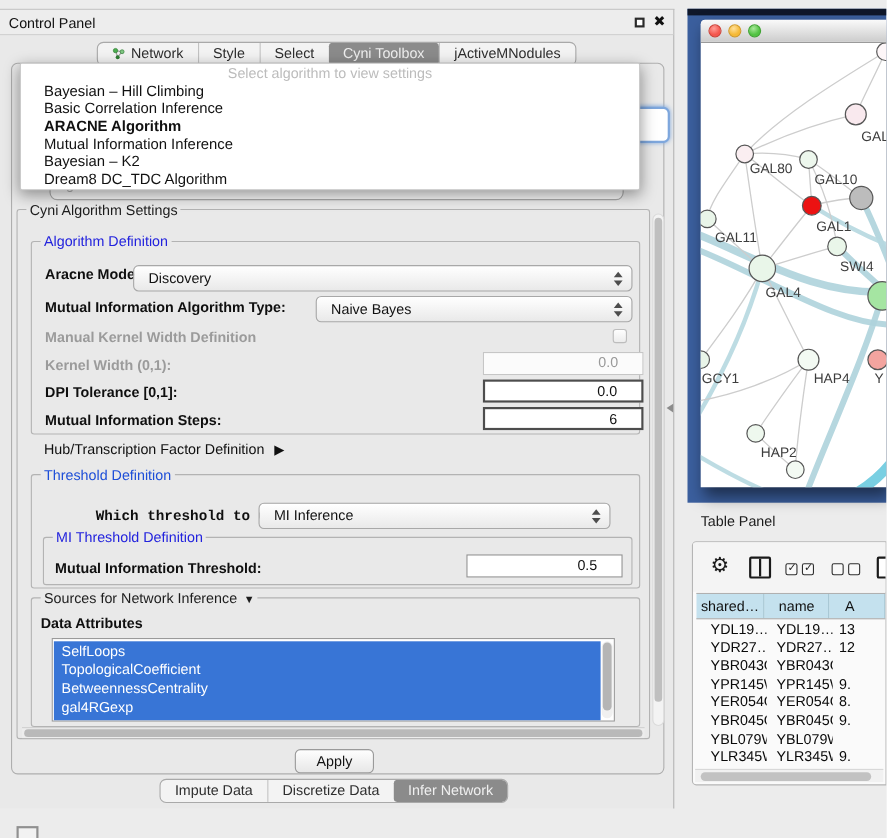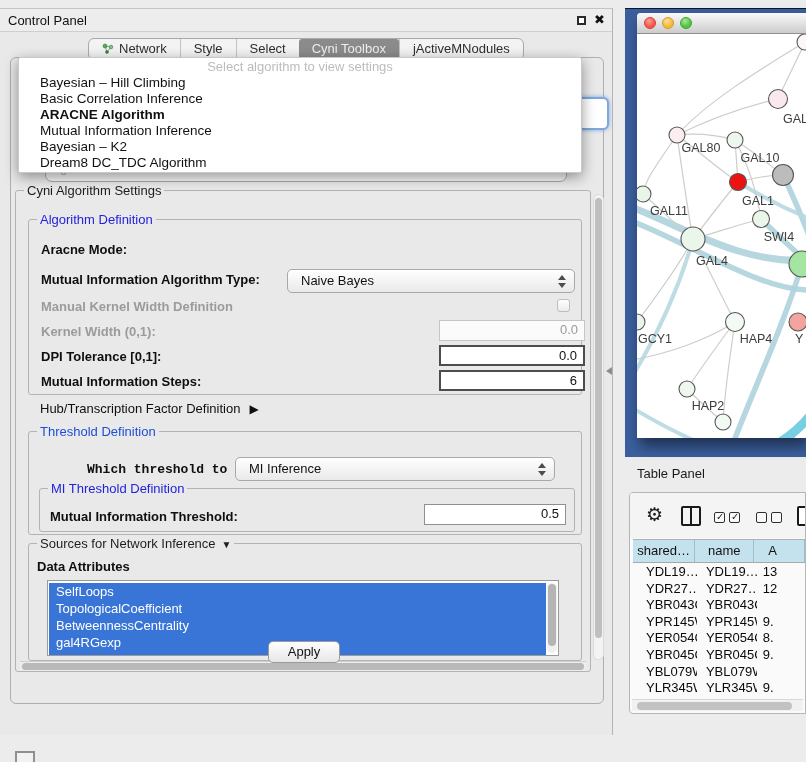--- a/index.html
+++ b/index.html
@@ -26,21 +26,21 @@
   .cp-content{position:absolute;left:10px;top:48px;width:594px;height:647px;background:#e9e9e9;
               border:1px solid #aeaeae;border-radius:6px;}
 
   
   .combo{position:absolute;height:24px;background:linear-gradient(#ffffff,#e9e9e9);
          border:1px solid #a8a8a8;border-radius:5px;font-size:13px;line-height:22px;padding-left:13px;
          box-shadow:inset 0 1px 0 #fff;}
   .stepper{position:absolute;right:7px;top:5px;width:9px;height:13px;}
   .stepper::before{content:"";position:absolute;left:0;top:0;border-left:4px solid transparent;border-right:4px solid transparent;border-bottom:5px solid #4d4d4d;}
   .stepper::after{content:"";position:absolute;left:0;bottom:0;border-left:4px solid transparent;border-right:4px solid transparent;border-top:5px solid #4d4d4d;}
-  .field{position:absolute;height:21px;font-size:13px;line-height:17px;text-align:right;padding-right:6px;background:#fff;border:2px solid #4d4d4d;}
+  .field{position:absolute;height:21px;font-size:13px;line-height:17px;text-align:right;padding-right:22px;background:#fff;border:2px solid #4d4d4d;}
   .field.light{border:1px solid #c6c6c6;color:#9a9a9a;background:#fbfbfb;}
   .field.mid{border:1px solid #8f8f8f;}
   .lbl{position:absolute;font-size:13px;font-weight:bold;color:#0f0f0f;white-space:nowrap;}
   .lbl.gray{color:#9b9b9b;}
   .mac-check{position:absolute;width:13px;height:13px;border:1px solid #bdbdbd;border-radius:3px;background:linear-gradient(#fefefe,#ececec);}
 
   .group{position:absolute;border:1px solid #b3b3b3;border-radius:3px;}
   .gtitle{position:absolute;top:-8px;left:8px;background:#e9e9e9;padding:0 3px;font-size:13px;white-space:nowrap;}
   .gtitle.blue{color:#2222dd;}
   .gtitle.green{color:#1d4ed8;}
@@ -54,41 +54,41 @@
   .attr-block{position:absolute;left:1px;right:12px;top:2px;bottom:0;background:#3875d6;}
   .attr-item{font-size:13px;color:#fff;height:17px;line-height:17px;padding-left:7px;white-space:nowrap;}
   .attr-vscroll{position:absolute;right:1px;top:2px;width:10px;bottom:2px;background:#f0f0f0;border-radius:5px;}
   .attr-vscroll .thumb{position:absolute;left:1px;top:1px;width:8px;height:62px;background:#b5b5b5;border-radius:4px;}
 
   .hscroll{position:absolute;background:#ededed;border-top:1px solid #d0d0d0;}
   .hscroll .thumb{position:absolute;left:2px;right:2px;top:1px;height:7px;background:#b9b9b9;border-radius:4px;}
   .vscroll{position:absolute;width:11px;background:#f3f3f3;border:1px solid #dadada;border-radius:6px;}
   .vscroll .thumb{position:absolute;left:1px;top:3px;width:7px;height:440px;background:#bfbfbf;border-radius:4px;}
 
-  .apply-btn{position:absolute;left:257px;top:583px;width:72px;height:22px;border:1px solid #9a9a9a;border-radius:5px;
+  .apply-btn{position:absolute;left:257px;top:623px;width:72px;height:22px;border:1px solid #9a9a9a;border-radius:5px;
              background:linear-gradient(#fefefe,#e7e7e7);font-size:13px;text-align:center;line-height:20px;}
 
   
   .popup{position:absolute;left:18px;top:57px;width:564px;height:116px;background:#fff;border:1px solid #c8c8c8;
          border-radius:2px;box-shadow:0 4px 14px rgba(0,0,0,.4);z-index:60;overflow:hidden;}
   .popup-ph{height:16px;line-height:16px;text-align:center;color:#bcbcbc;font-size:13px;margin-top:1px;}
   .popup-item{height:16px;line-height:16px;font-size:13.5px;padding-left:21px;white-space:nowrap;}
   .popup-item.bold{font-weight:bold;}
 
   .focus-combo{position:absolute;left:546px;top:39px;width:52px;height:33px;border:2px solid #7ea7dd;
                box-shadow:0 0 4px #7ea7dd;border-radius:6px;background:#fff;z-index:5;}
   .gal-combo{position:absolute;left:34px;top:96px;width:522px;height:28px;border:1px solid #a9a9a9;border-radius:7px;
              background:#f7f7f7;color:#a9a9a9;font-size:13px;line-height:26px;padding-left:14px;z-index:5;white-space:nowrap;}
 
   .collapse-arrow{position:absolute;left:606px;top:367px;width:0;height:0;
                   border-top:4px solid transparent;border-bottom:4px solid transparent;border-right:6px solid #8c8c8c;}
   .dock-sq{position:absolute;left:15px;top:751px;width:20px;height:14px;border:2px solid #909090;background:#f2f2f2;}
 
   
-  .desktop{position:absolute;left:625px;top:8px;width:181px;height:449px;background:#3b5f9e;border-top:1px solid #0f172a;}
+  .desktop{position:absolute;left:625px;top:8px;width:181px;height:449px;background:#3b5f9e;border-top:6px solid #0f172a;}
   .net-window{position:absolute;left:12px;top:4px;width:169px;height:425px;background:#fff;
               box-shadow:3px 8px 14px rgba(0,0,0,.5);border-radius:4px 0 0 0;}
   .net-titlebar{position:absolute;left:0;top:0;width:100%;height:21px;background:linear-gradient(#fafafa,#cccccc);
                 border-bottom:1px solid #8f8f8f;border-radius:4px 0 0 0;}
   .tl{position:absolute;top:4px;width:12px;height:12px;border-radius:50%;}
   .tl.red{left:7px;background:radial-gradient(circle at 4px 3px,#ff9d97,#f4574e 60%);border:1px solid #ce4138;}
   .tl.yellow{left:25px;background:radial-gradient(circle at 4px 3px,#ffe09a,#f5b936 60%);border:1px solid #d29b2a;}
   .tl.green{left:43px;background:radial-gradient(circle at 4px 3px,#a9e89a,#52c343 60%);border:1px solid #3fa332;}
   #net-svg{position:absolute;left:0;top:21px;}
   .e{stroke:#cdcdcd;stroke-width:1.2;fill:none;}
@@ -165,20 +165,24 @@
         <span>gal-filtered sif default node</span>
       </div>
 
       <div class="group" style="left:4px;top:132px;width:576px;height:482px;">
         <span class="gtitle black">Cyni Algorithm Settings</span>
 
         <div class="group" style="left:12px;top:28px;width:554px;height:176px;">
           <span class="gtitle blue">Algorithm Definition</span>
 
           <span class="lbl" style="left:12px;top:22px;">Aracne Mode:</span>
+          <div class="combo" style="left:92px;top:21px;width:454px;">
+            <span>Discovery</span>
+            <span class="stepper"></span>
+          </div>
 
           <span class="lbl" style="left:12px;top:52px;">Mutual Information Algorithm Type:</span>
           <div class="combo" style="left:258px;top:49px;width:288px;">
             <span>Naive Bayes</span>
             <span class="stepper"></span>
           </div>
 
           <span class="lbl gray" style="left:12px;top:79px;">Manual Kernel Width Definition</span>
           <span class="mac-check" style="left:528px;top:79px;"></span>
 
@@ -233,20 +237,31 @@
           </div>
       </div>
 
       <div class="vscroll" style="left:582px;top:136px;height:466px;">
           <div class="thumb"></div>
         </div>
 
       <div class="apply-btn">Apply</div>
     </div>
 
+    <div id="bottom-tabs" class="tabbar">
+        <div class="tab">
+          <span>Impute Data</span>
+        </div>
+        <div class="tab">
+          <span>Discretize Data</span>
+        </div>
+        <div class="tab selected">
+          <span>Infer Network</span>
+        </div>
+      </div>
   </div>
 
   <div class="popup">
     <div class="popup-ph">Select algorithm to view settings</div>
     <div id="popup-items">
         <div class="popup-item">Bayesian – Hill Climbing</div>
         <div class="popup-item">Basic Correlation Inference</div>
         <div class="popup-item bold">ARACNE Algorithm</div>
         <div class="popup-item">Mutual Information Inference</div>
         <div class="popup-item">Bayesian – K2</div>

